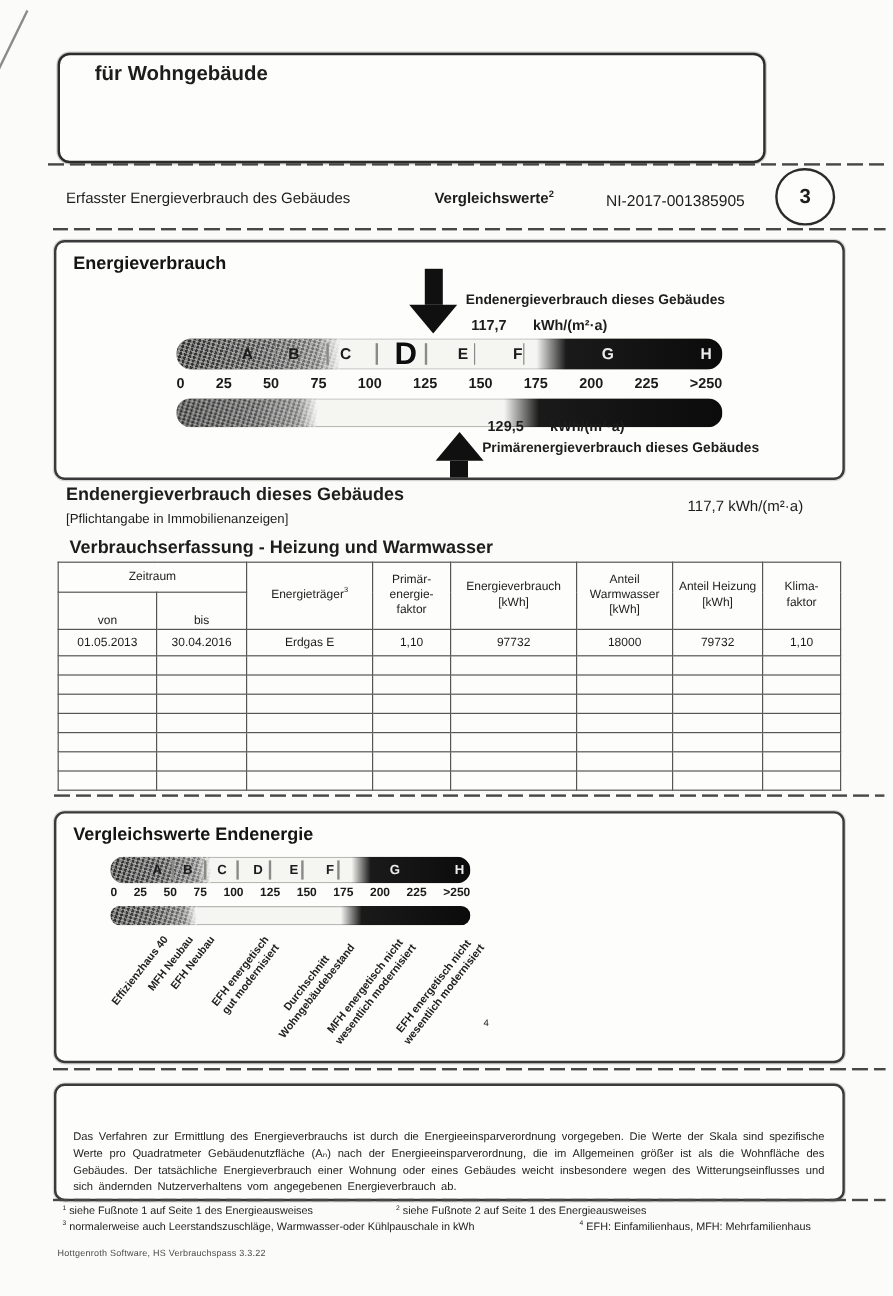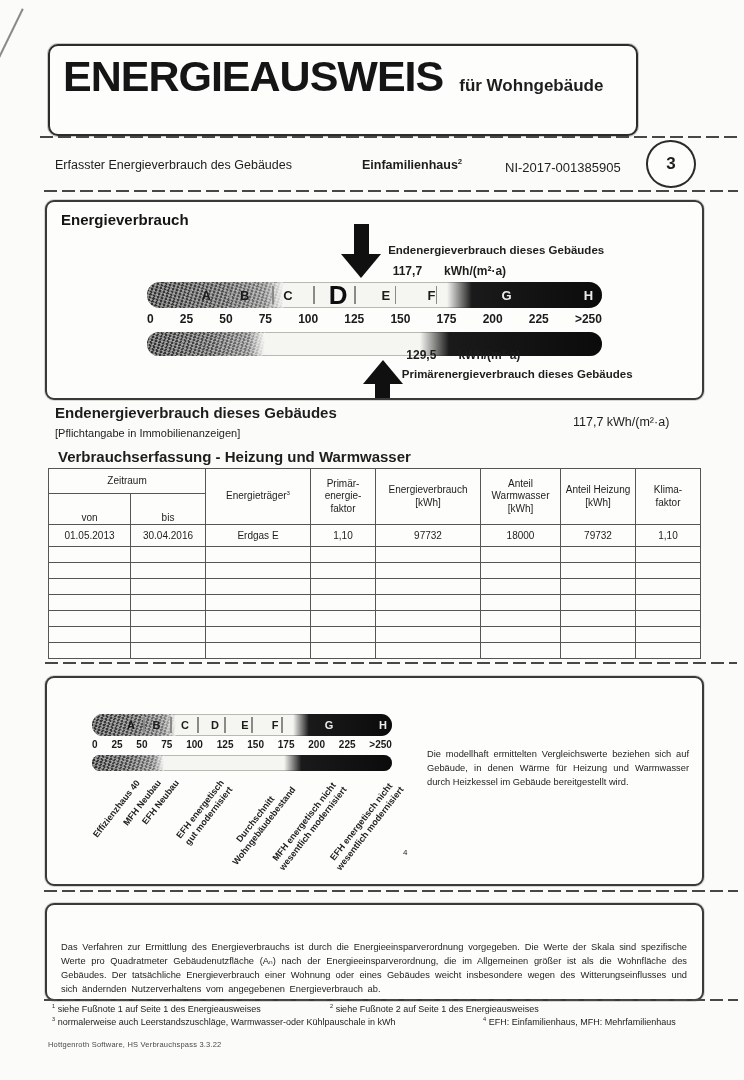--- a/index.html
+++ b/index.html
@@ -89,28 +89,27 @@
   .fn{position:absolute;font-size:9px;color:#222;white-space:nowrap;}
   .footer{position:absolute;left:48px;top:1040px;font-size:7.5px;color:#4a4a4a;letter-spacing:.2px;}
 </style>
 </head>
 <body>
 
 <div class="artifact"></div>
 
 <div class="abs header-box">
   <div class="hb-titlerow">
-    <span class="hb-title">ENERGIEAUSWEIS</span>
     <span class="hb-sub">für Wohngebäude</span>
   </div>
 </div>
 <div class="dashrule" style="left:40px;top:136px;width:700px;"></div>
 
 <div class="abs meta-label">Erfasster Energieverbrauch des Gebäudes</div>
-<div class="abs meta-reg"><span>Einfamilienhaus</span><sup>2</sup></div>
+<div class="abs meta-reg"><span>Vergleichswerte</span><sup>2</sup></div>
 <div class="abs meta-num">NI-2017-001385905</div>
 <div class="abs page-circle">
     <span>3</span>
   </div>
 <div class="dashrule" style="left:44px;top:190px;width:694px;"></div>
 
 <div class="abs secbox energy-box">
   <div class="sec-title">Energieverbrauch</div>
   <div class="scale-wrap ew main-scale">
 
@@ -291,20 +290,21 @@
         <td></td>
         <td></td>
         <td></td>
         <td></td>
       </tr>
     </tbody>
 </table>
 <div class="dashrule" style="left:45px;top:662px;width:692px;"></div>
 
 <div class="abs secbox cmp-box">
+  <div class="sec-title">Vergleichswerte Endenergie</div>
   <div class="scale-wrap cw cmp-scale">
     <div class="bar" style="top:36px;height:22px;border-radius:11px;">
       <div class="seg mottle" style="width:28%;"></div>
       <div class="seg blackseg" style="left:67%;width:33%;"></div>
       <div class="sep" style="left:17%"></div>
         <div class="sep" style="left:26%"></div>
       <div class="sep" style="left:35%"></div>
         <div class="sep" style="left:44%"></div>
       <div class="sep" style="left:53%"></div>
         <div class="sep" style="left:63%"></div>
@@ -345,21 +345,20 @@
         <div class="cmp-label" style="left: 63%;">Durchschnitt
 Wohngebäudebestand</div>
         <div class="cmp-label" style="left: 80%;">MFH energetisch nicht
 wesentlich modernisiert</div>
         <div class="cmp-label" style="left: 99%;">EFH energetisch nicht
 wesentlich modernisiert</div>
       </div>
   </div>
   <div class="cmp-fn" style="left:356px;top:170px;">4</div>
   <div class="cmp-text">
-      <p>Die modellhaft ermittelten Vergleichswerte beziehen sich auf Gebäude, in denen Wärme für Heizung und Warmwasser durch Heizkessel im Gebäude bereitgestellt wird.</p>
     </div>
 </div>
 <div class="dashrule" style="left:44px;top:890px;width:694px;"></div>
 
 <div class="abs secbox erl-box">
   <div class="erl-text">Das Verfahren zur Ermittlung des Energieverbrauchs ist durch die Energieeinsparverordnung vorgegeben. Die Werte der Skala sind spezifische Werte pro Quadratmeter Gebäudenutzfläche (Aₙ) nach der Energieeinsparverordnung, die im Allgemeinen größer ist als die Wohnfläche des Gebäudes. Der tatsächliche Energieverbrauch einer Wohnung oder eines Gebäudes weicht insbesondere wegen des Witterungseinflusses und sich ändernden Nutzerverhaltens vom angegebenen Energieverbrauch ab.</div>
 </div>
 <div class="dashrule" style="left:44px;top:999px;width:694px;"></div>
 
 <div class="fn" style="left:52px;top:1004px;"><sup>1</sup> <span>siehe Fußnote 1 auf Seite 1 des Energieausweises</span></div>

